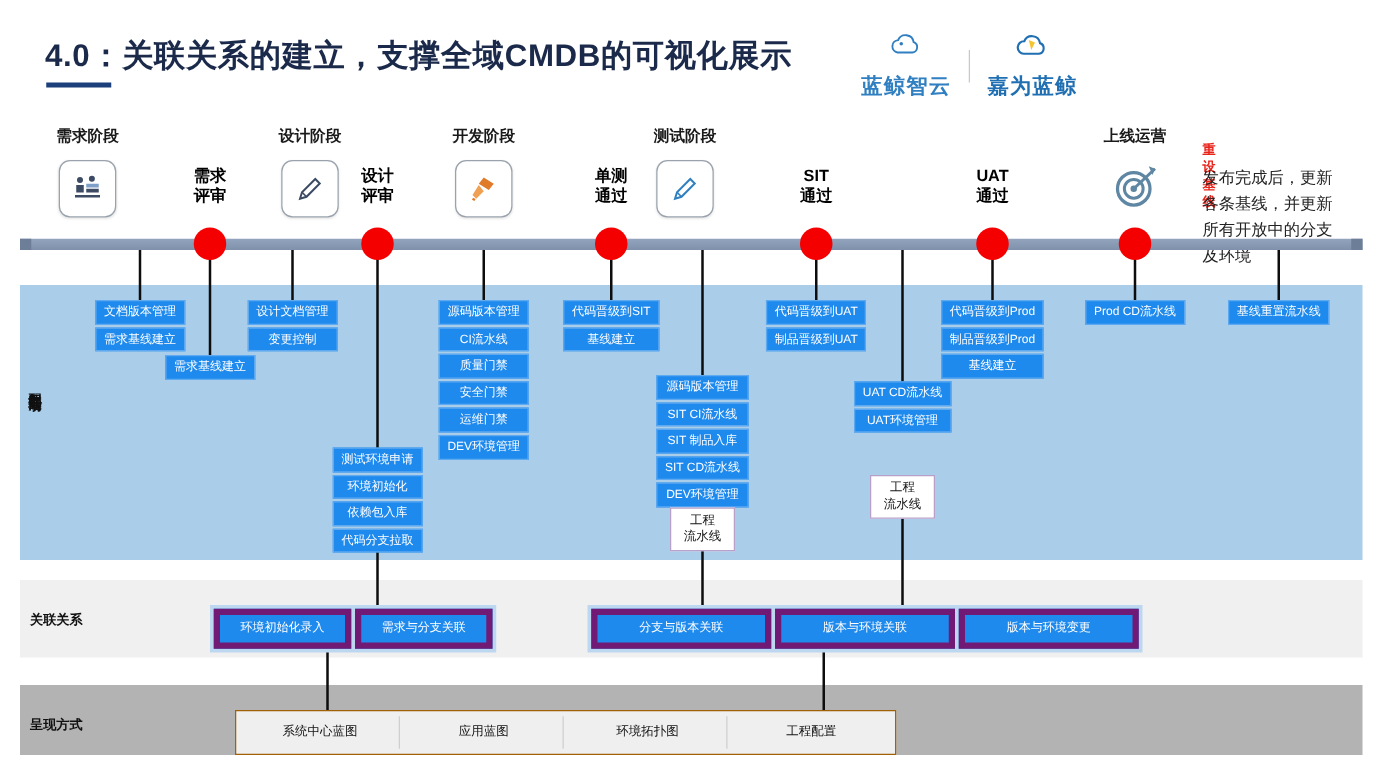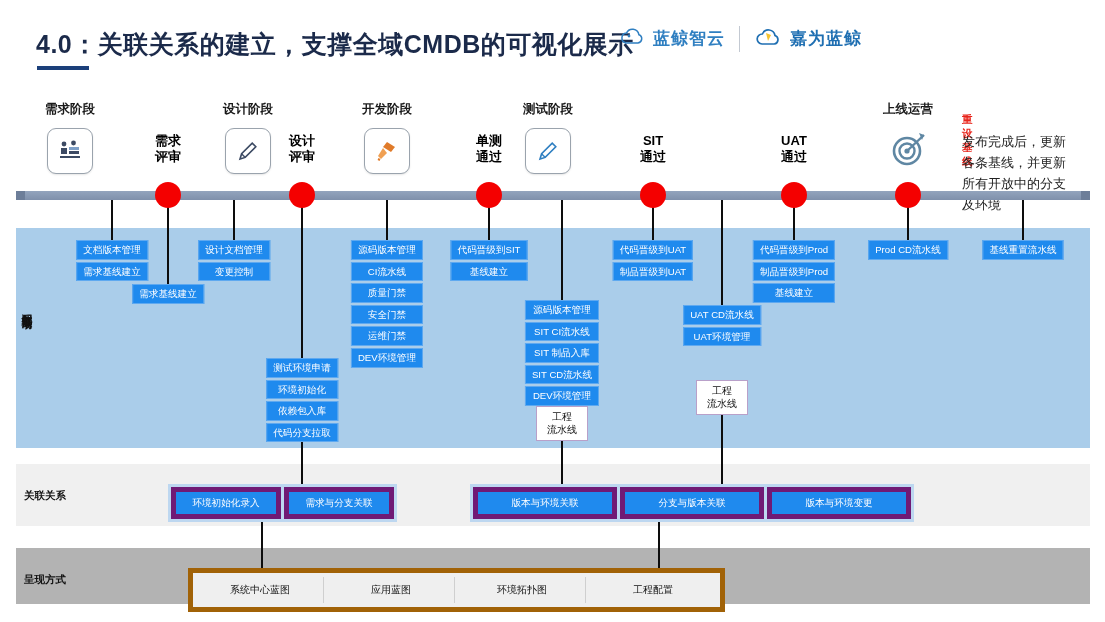--- a/index.html
+++ b/index.html
@@ -13,21 +13,21 @@
   
   .title{
     position:absolute;left:36px;top:28px;
     font-size:25px;font-weight:bold;color:#1b2a4a;
     letter-spacing:.5px;white-space:nowrap;
   }
   .title-rule{
     position:absolute;left:37px;top:66px;width:52px;height:4px;background:#1b3f7a;
   }
   .logos{position:absolute;right:28px;top:26px;display:flex;align-items:center;gap:14px;}
-  .logo{display:flex;gap:6px;}
+  .logo{display:flex;align-items:center;gap:6px;flex-direction:column;}
   .logo-text{font-size:17px;font-weight:bold;color:#2f7fc1;letter-spacing:1px;}
   .logo-text.b{color:#1f6fb2;}
   .logo-div{width:1px;height:26px;background:#c3c9d2;}
 
   
   .phase-cap{
     position:absolute;font-size:12.5px;font-weight:bold;color:#1a1a1a;
     white-space:nowrap;text-align:center;transform:translateX(-50%);
   }
   
@@ -103,21 +103,21 @@
   }
   .strip .cell{
     background:#1f8aee;border:5px solid #701a75;color:#fff;
     font-size:9.6px;line-height:1;text-align:center;
     padding:6px 0;white-space:nowrap;
   }
 
   
   .vstrip{
     position:absolute;display:flex;background:#efefef;padding:4px;gap:4px;z-index:5;
-    border:5px solid #a16207;
+    border:1px solid #a16207;
   }
   .vstrip .cell{
     background:#efefef;color:#111;font-size:10px;line-height:1;
     text-align:center;padding:8px 0;white-space:nowrap;
     border-right:1px solid #cfcfcf;
   }
   .vstrip .cell:last-child{border-right:none;}
 
   
   .conn{position:absolute;width:2px;background:#0d0d0d;transform:translateX(-50%);z-index:4;}
@@ -306,22 +306,22 @@
       <div class="wbox" style="left: 562px; top: 406px;">工程<br>流水线</div>
       <div class="wbox" style="left: 722px; top: 380px;">工程<br>流水线</div>
     </div>
 
   <div id="rel-layer">
       <div class="strip" style="left: 168px; top: 484px;">
         <div class="cell" style="width: 100px;">环境初始化录入</div>
         <div class="cell" style="width: 100px;">需求与分支关联</div>
       </div>
       <div class="strip" style="left: 470px; top: 484px;">
+        <div class="cell" style="width: 134px;">分支与版本关联</div>
         <div class="cell" style="width: 134px;">版本与环境关联</div>
-        <div class="cell" style="width: 134px;">分支与版本关联</div>
         <div class="cell" style="width: 134px;">版本与环境变更</div>
       </div>
     </div>
 
   <div id="view-layer">
       <div class="vstrip" style="left: 188px; top: 568px;">
         <div class="cell" style="width: 126px;">系统中心蓝图</div>
         <div class="cell" style="width: 126px;">应用蓝图</div>
         <div class="cell" style="width: 126px;">环境拓扑图</div>
         <div class="cell" style="width: 126px;">工程配置</div>

